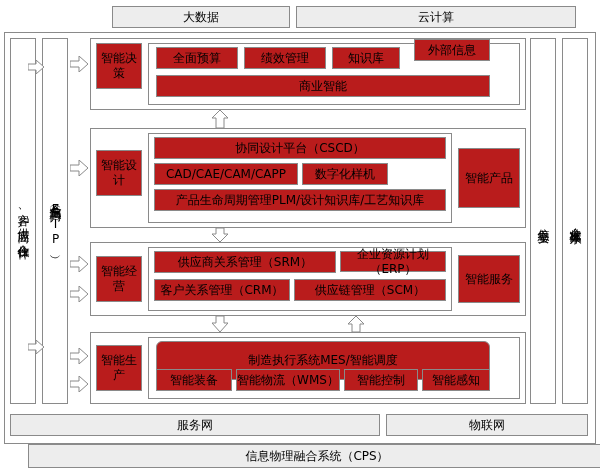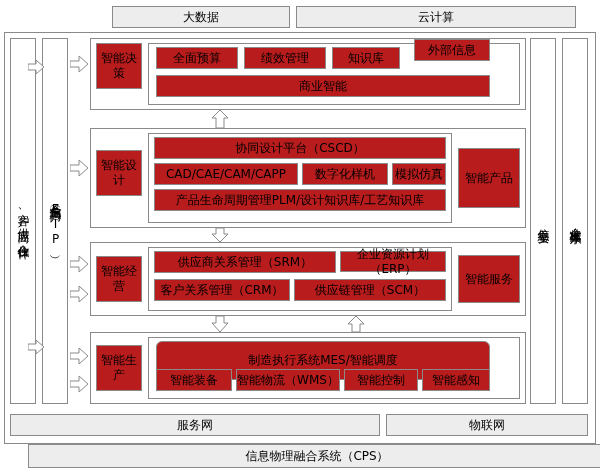--- a/index.html
+++ b/index.html
@@ -103,23 +103,20 @@
 
   <div class="box grey" style="left:154px;top:137px;width:292px;height:22px;">
     <span>协同设计平台（CSCD）</span>
   </div>
   <div class="box grey" style="left:154px;top:163px;width:144px;height:22px;">
     <span>CAD/CAE/CAM/CAPP</span>
   </div>
   <div class="box grey" style="left:302px;top:163px;width:86px;height:22px;">
     <span>数字化样机</span>
   </div>
-  <div class="box grey" style="left:392px;top:163px;width:54px;height:22px;">
-    <span>模拟仿真</span>
-  </div>
   <div class="box grey" style="left:154px;top:189px;width:292px;height:22px;">
     <span>产品生命周期管理PLM/设计知识库/工艺知识库</span>
   </div>
 
   <div class="box grey" style="left:458px;top:148px;width:62px;height:60px;">
     <span>智能产品</span>
   </div>
 
   <div class="box white" style="left:90px;top:242px;width:436px;height:74px;"></div>
   <div class="box grey" style="left:96px;top:256px;width:46px;height:46px;">

